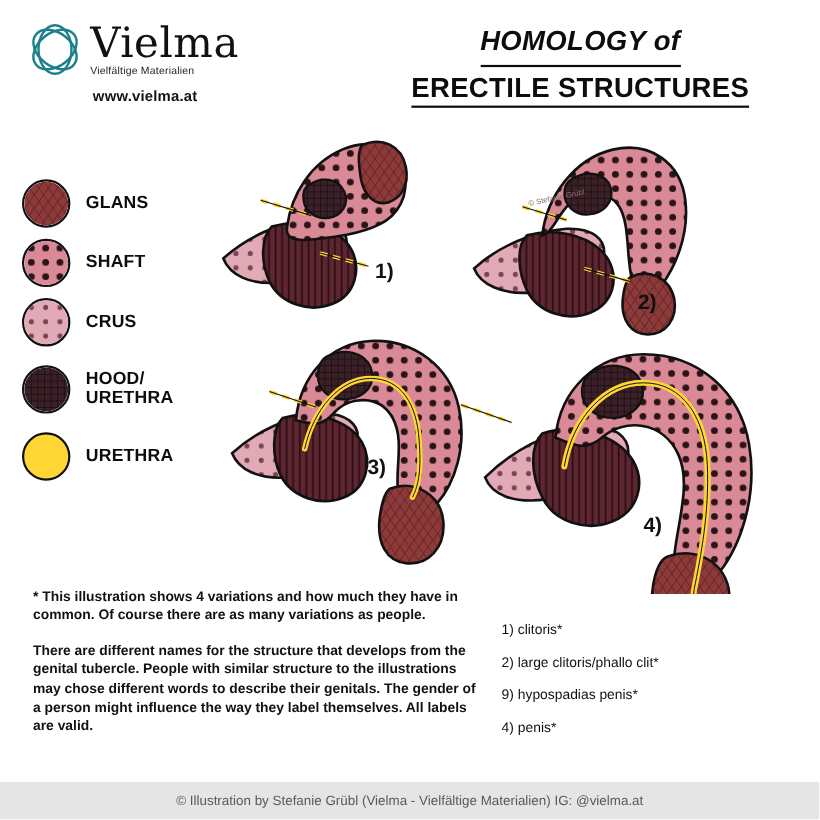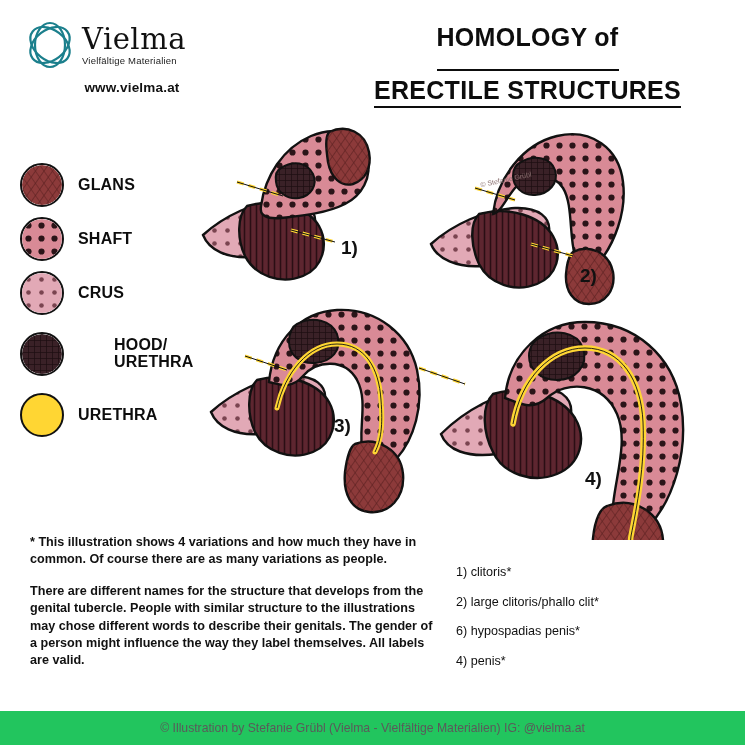--- a/index.html
+++ b/index.html
@@ -30,21 +30,21 @@
     height: 58px;
   }
   #logo-mark { width: 56px; height: 52px; flex: 0 0 auto; }
   #logo-words {
     margin-left: 4px;
     text-align: left;
     line-height: 1;
   }
   #logo-name {
     font-family: "DejaVu Serif", serif;
-    font-size: 29px;
+    font-size: 38px;
     font-weight: 400;
     color: #111;
     letter-spacing: 0.5px;
   }
   #logo-tagline {
     font-size: 9.5px;
     color: #222;
     margin-top: 2px;
     letter-spacing: 0.2px;
   }
@@ -65,42 +65,43 @@
     text-align: center;
     font-weight: 700;
     color: #0d0d0d;
     line-height: 1.2;
     letter-spacing: 0.3px;
   }
   #title-line1 {
     font-size: 25px;
     display: inline-block;
     border-bottom: 2.5px solid #0d0d0d;
-    padding-bottom: 17px;
+    padding-bottom: 7px;
+    font-style: italic;
   }
   #title-line2 {
     font-size: 25px;
     display: inline-block;
     border-bottom: 2.5px solid #0d0d0d;
     padding-bottom: 1px;
     margin-top: 4px;
   }
 
   
   #legend {
     position: absolute;
     left: 20px; top: 158px;
     width: 215px;
   }
   .legend-row {
     display: flex;
     align-items: center;
     height: 54px;
   }
-  .legend-row.tall { height: 68px; gap: 36px; }
+  .legend-row.tall { height: 68px; }
   .swatch {
     width: 44px; height: 44px;
     border-radius: 50%;
     border: 2.5px solid #111;
     flex: 0 0 auto;
     overflow: hidden;
   }
   .legend-label {
     margin-left: 14px;
     font-size: 16px;
@@ -143,21 +144,21 @@
     color: #111;
     line-height: 1.0;
   }
   #variations div { margin-bottom: 17px; }
 
   
   #footer {
     position: absolute;
     left: 0; bottom: 0;
     width: 745px; height: 34px;
-    background: #22c55e;
+    background: #e5e5e5;
     display: flex;
     align-items: center;
     justify-content: center;
     font-size: 12.2px;
     color: #5a5a5a;
   }
 
   .wm {
     position: absolute;
     font-size: 7px;
@@ -403,21 +404,21 @@
   </div>
 
   <div id="notes">
     <p>* This illustration shows 4 variations and how much they have in common. Of course there are as many variations as people.</p>
     <p>There are different names for the structure that develops from the genital tubercle. People with similar structure to the illustrations may chose different words to describe their genitals. The gender of a person might influence the way they label themselves. All labels are valid.</p>
   </div>
 
   <div id="variations">
     <div>1) clitoris*</div>
     <div>2) large clitoris/phallo clit*</div>
-    <div>6) hypospadias penis*</div>
+    <div>9) hypospadias penis*</div>
     <div>4) penis*</div>
   </div>
 
   <div id="footer">
     <span>© Illustration by Stefanie Grübl (Vielma - Vielfältige Materialien) IG: @vielma.at</span>
   </div>
 
 </div>
 
 </body></html>

